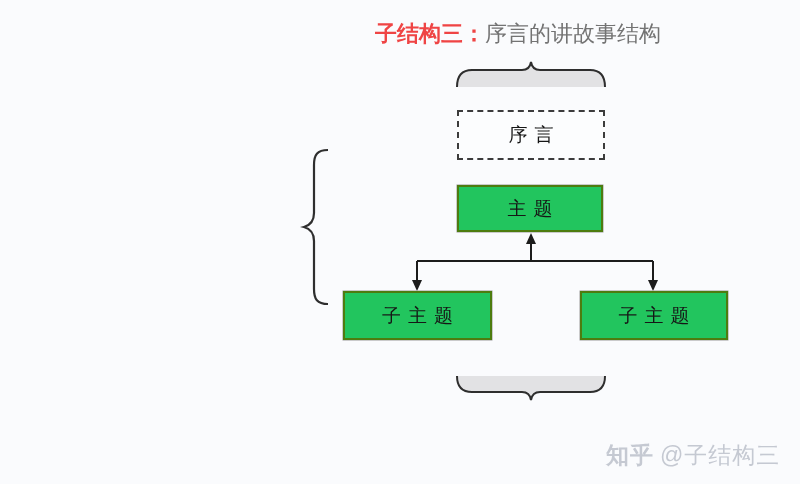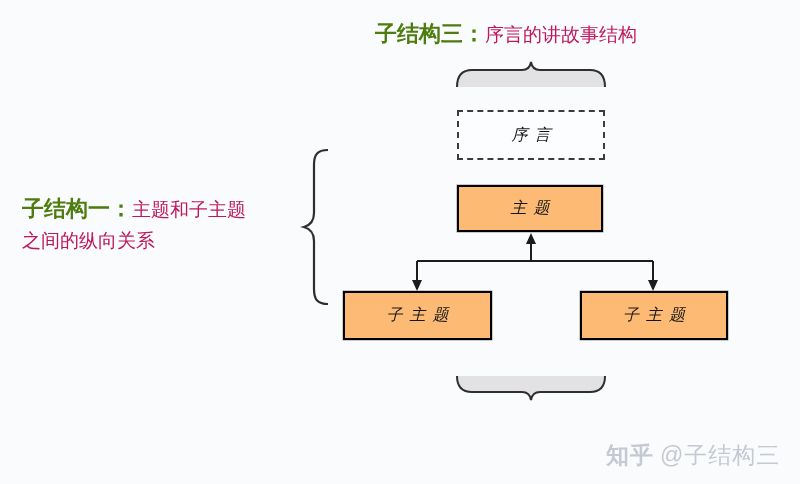--- a/index.html
+++ b/index.html
@@ -2,32 +2,31 @@
 <html><head>
 <meta charset="utf-8">
 <style>
   html,body{margin:0;padding:0;}
   .canvas{
     position:relative;width:800px;height:484px;overflow:hidden;
     background:#fafbfd;
     font-family:"Liberation Serif","DejaVu Serif",serif;
     color:#141414;
   }
-  .label-line{white-space:nowrap;font-size:19px;color:#be185d;}
+  .label-line{white-space:nowrap;font-size:22px;color:#737373;}
   .bold-prefix{
     font-family:"Liberation Sans","DejaVu Sans",sans-serif;
-    font-weight:700;font-size:22px;color:#4d7c0f;
+    font-weight:700;font-size:22px;color:#ef4444;
   }
   .node{
     position:absolute;display:flex;align-items:center;justify-content:center;
-    font-size:16px;letter-spacing:7px;padding-left:7px;box-sizing:border-box;
+    font-size:19px;letter-spacing:7px;padding-left:7px;box-sizing:border-box;
     color:#161616;
-    font-style:italic;
   }
-  .node-gray{background:#fdba74;border:2px solid #000000;box-shadow:0 0 0 0.5px #9a9a9a;}
+  .node-gray{background:#22c55e;border:2px solid #4d7c0f;box-shadow:0 0 0 0.5px #9a9a9a;}
   .node-dashed{background:#fcfdfe;border:2px dashed #3c3c3c;}
   .abs{position:absolute;}
   #title{left:375px;top:19px;white-space:nowrap;}
   #preface-box{left:457px;top:110px;width:148px;height:50px;}
   #theme-box{left:457px;top:185px;width:146px;height:47px;}
   #subtheme-left-box{left:343px;top:291px;width:149px;height:49px;}
   #subtheme-right-box{left:580px;top:291px;width:148px;height:49px;}
   #top-brace{left:455px;top:60px;}
   #bottom-brace{left:455px;top:374px;}
   #left-brace{left:300px;top:148px;}
@@ -78,23 +77,19 @@
 
   <svg id="bottom-brace" class="abs" width="152" height="28" viewBox="0 0 152 28">
     <path d="M2,2 C2,13 7,18 17,18 L67,18 C72,18 75,20 76,26 C77,20 80,18 85,18 L135,18 C145,18 150,13 150,2 Z" fill="#e2e2e4" stroke="none"></path>
     <path d="M2,2 C2,13 7,18 17,18 L67,18 C72,18 75,20 76,26 C77,20 80,18 85,18 L135,18 C145,18 150,13 150,2" fill="none" stroke="#2e2e2e" stroke-width="2"></path>
   </svg>
 
   <svg id="left-brace" class="abs" width="32" height="158" viewBox="0 0 32 158">
     <path d="M28,2 C17,2 14,7 14,17 L14,65 C14,73 11,77 4,79 C11,81 14,85 14,93 L14,141 C14,151 17,156 28,156" fill="none" stroke="#2e2e2e" stroke-width="2.2"></path>
   </svg>
 
-  <div id="left-label" class="abs">
-    <span class="bold-prefix">子结构一：</span><span class="label-line">主题和子主题</span><br>
-    <span class="label-line">之间的纵向关系</span>
-  </div>
 
 
   <div id="watermark" class="abs">
     <span class="brand">知乎</span><span>@子结构三</span>
   </div>
 
 </div>
 
 </body></html>

